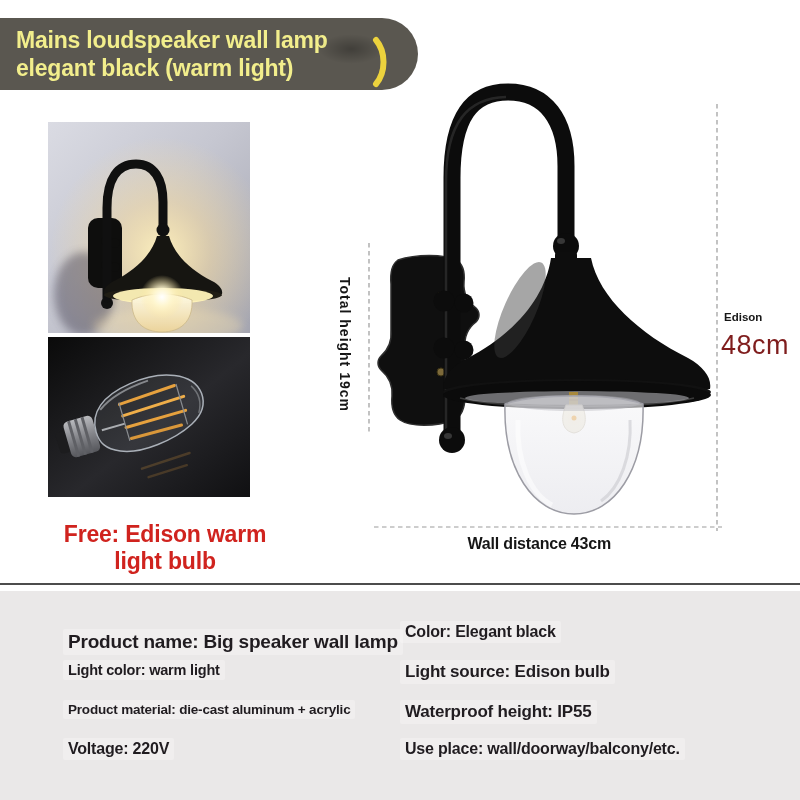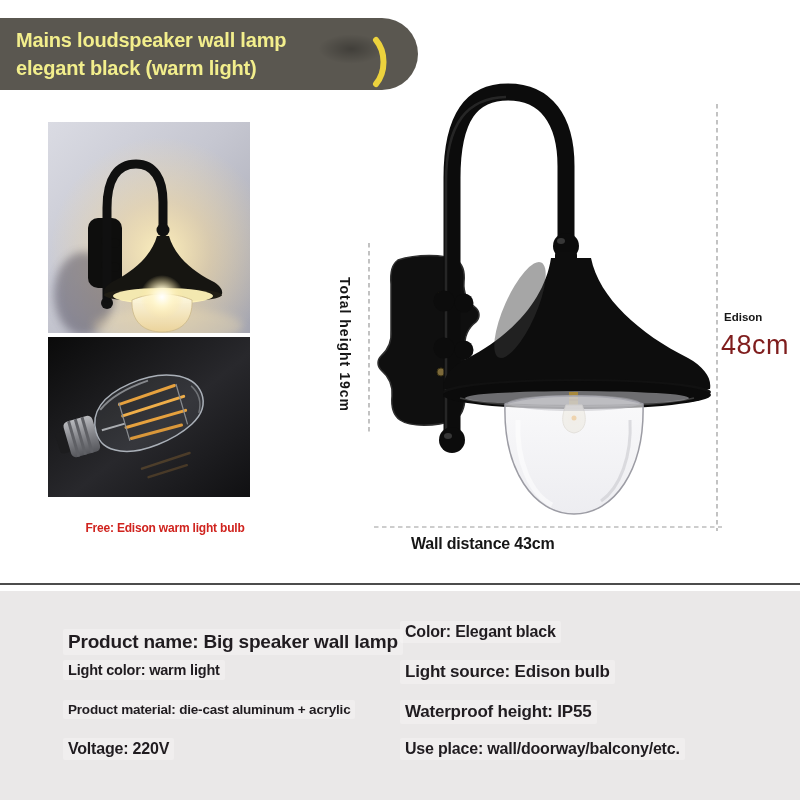--- a/index.html
+++ b/index.html
@@ -5,45 +5,45 @@
   html,body{margin:0;padding:0;}
   body{font-family:"Liberation Sans",sans-serif;background:#ffffff;}
   .page{position:relative;width:800px;height:800px;background:#ffffff;overflow:hidden;}
 
   
   .banner{
     position:absolute;left:0;top:18px;width:418px;height:72px;
     border-radius:0 38px 38px 0;
     display:flex;align-items:center;
   }
-  .banner-text{padding-left:16px;font-weight:bold;font-size:20px;line-height:28px;letter-spacing:-0.2px;}
+  .banner-text{padding-left:16px;font-weight:bold;font-size:23px;line-height:28px;letter-spacing:-0.2px;}
   .banner-smudge{
     position:absolute;left:318px;top:16px;width:66px;height:30px;border-radius:50%;
     background:radial-gradient(ellipse at center,rgba(0,0,0,.28),rgba(0,0,0,0) 70%);
   }
   .crescent{position:absolute;left:366px;top:16px;}
 
   
   .photo1{position:absolute;left:48px;top:122px;width:202px;height:211px;}
   .photo2{position:absolute;left:48px;top:337px;width:202px;height:160px;}
   .free-note{
     position:absolute;left:40px;top:521px;width:250px;text-align:center;
-    font-weight:bold;font-size:12px;letter-spacing:-0.2px;
+    font-weight:bold;font-size:23px;letter-spacing:-0.2px;
   }
 
   
   .lbl-total-height{
     position:absolute;left:334px;top:255px;height:178px;width:22px;
     writing-mode:vertical-rl;display:flex;align-items:center;justify-content:center;
     font-weight:bold;font-size:14px;letter-spacing:1px;color:#161616;
   }
   .lbl-height{position:absolute;left:724px;top:311px;font-weight:bold;font-size:11.5px;color:#161616;}
   .val-height{position:absolute;left:721px;top:330px;font-size:27px;font-weight:400;color:#7f1d1d;letter-spacing:.5px;}
   .lbl-wall-distance{
-    position:absolute;left:411px;top:535px;width:200px;text-align:left;
+    position:absolute;left:411px;top:535px;width:200px;text-align:right;
     font-weight:bold;font-size:16px;color:#161616;letter-spacing:-0.2px;
   }
 
   
   .divider{position:absolute;left:0;top:583px;width:800px;height:2px;background:#4c4c4c;}
   .spec-panel{position:absolute;left:0;top:591px;width:800px;height:209px;}
   .spec-cell{position:absolute;font-weight:bold;color:#201c20;letter-spacing:-0.2px;white-space:nowrap;
     background:rgba(255,255,255,.28);padding:2px 5px;border-radius:2px;}
   .r1{top:621px;} .r2{top:660px;} .r3{top:700px;} .r4{top:738px;}
   .cl{left:63px;} .cr{left:400px;}

